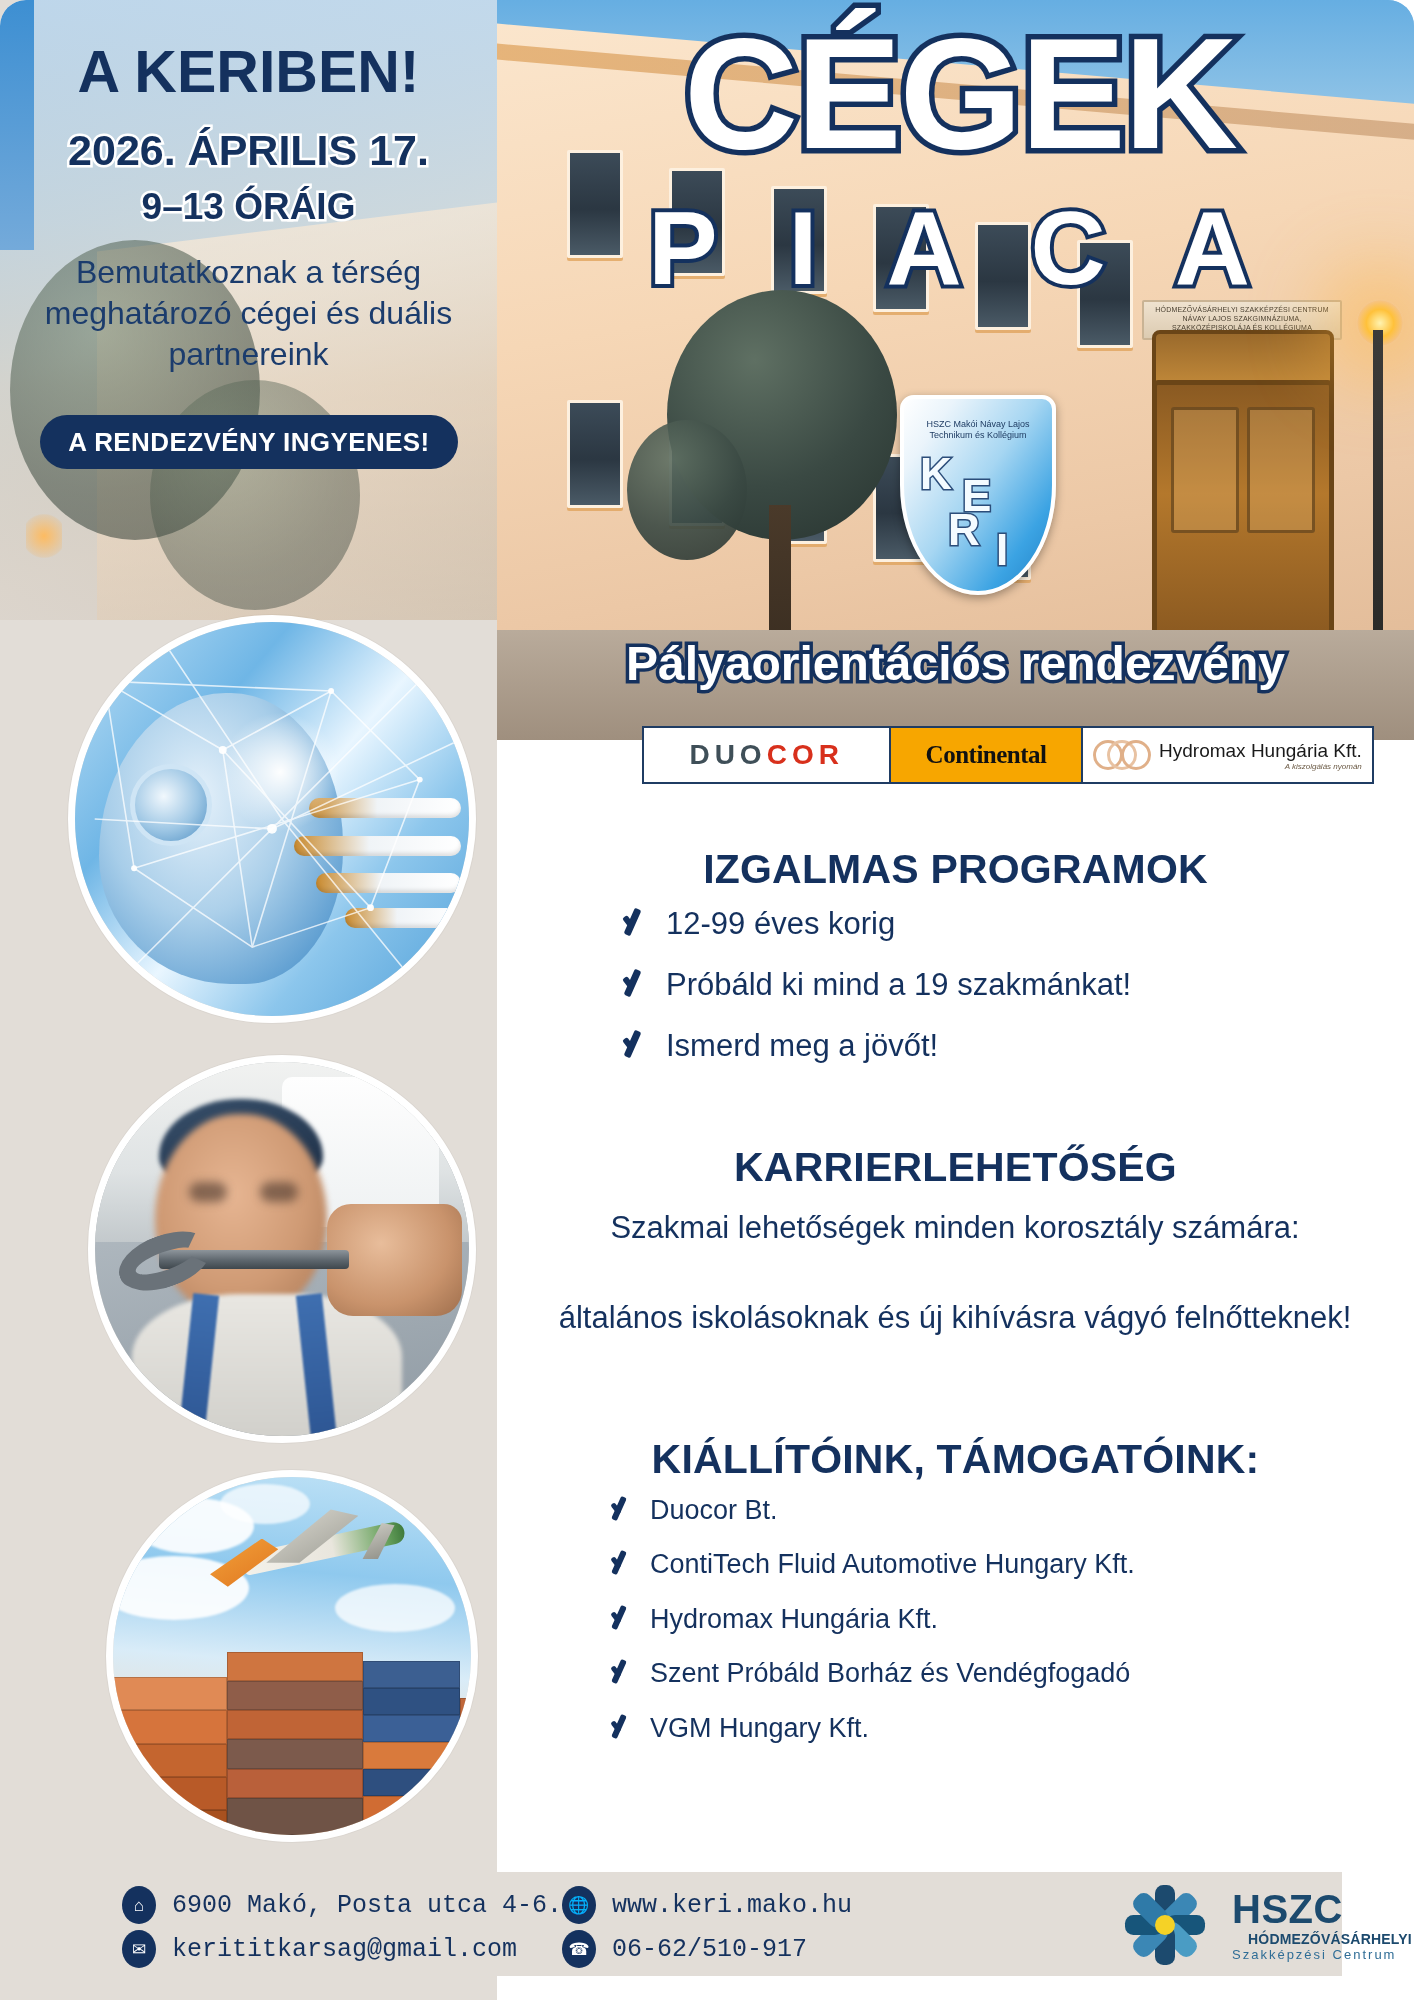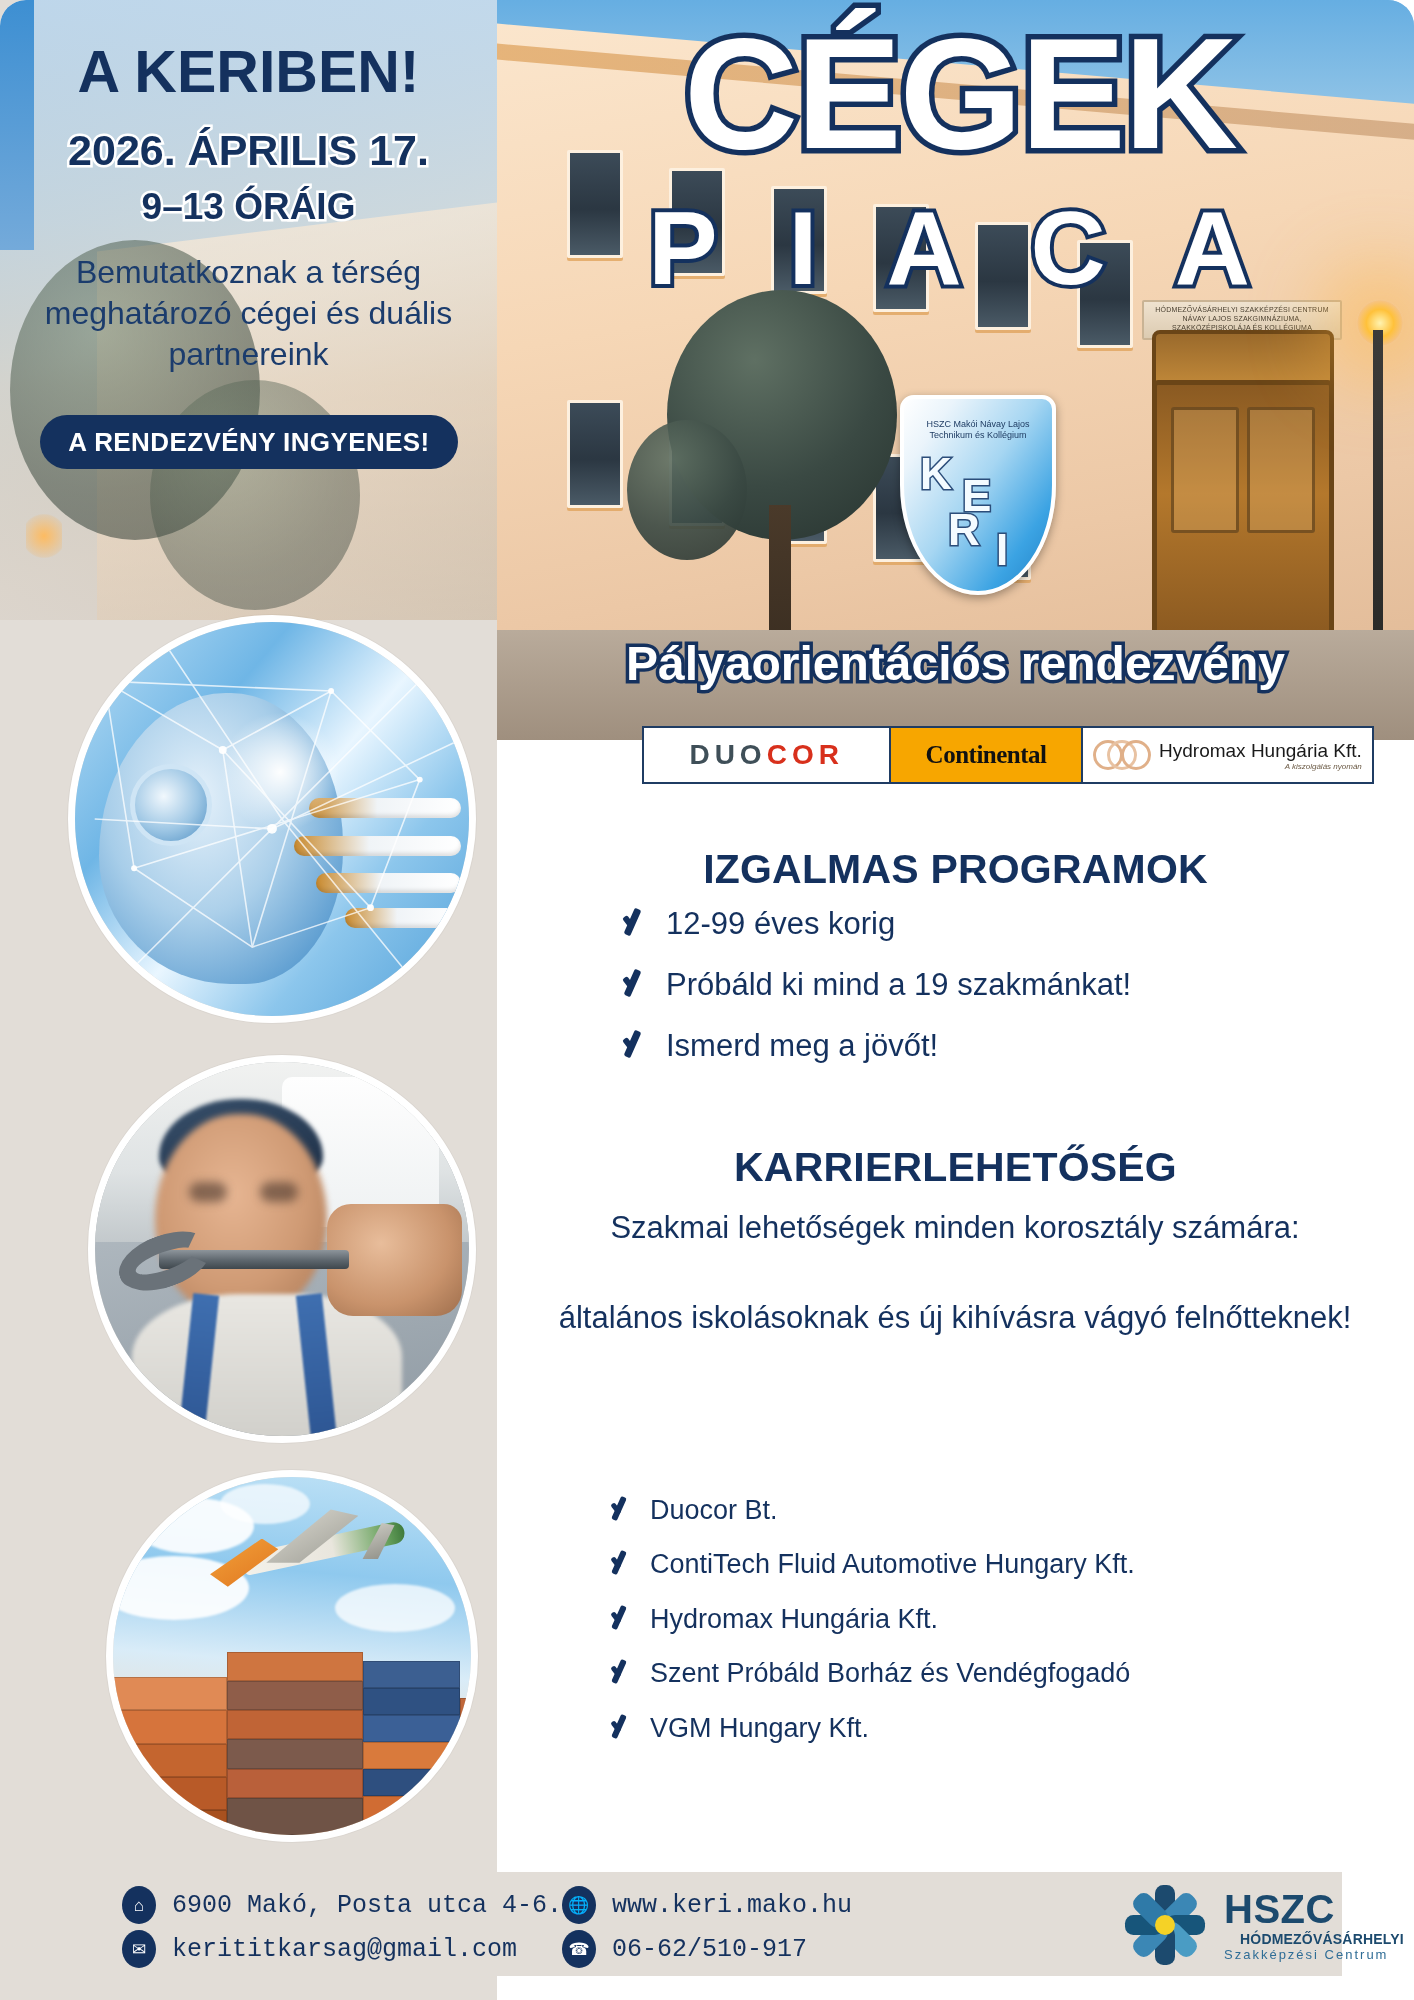--- a/index.html
+++ b/index.html
@@ -419,21 +419,21 @@
     background:#14315e; display:flex; align-items:center; justify-content:center;
     color:#ffffff; font-size: 17px; line-height:1;
   }
   .f-txt { font-size: 25px; color:#14315e;font-family:Liberation Mono, monospace; }
   .f-addr  { left: 50px;  top: 14px; }
   .f-mail  { left: 50px;  top: 58px; }
   .f-web   { left: 490px; top: 14px; }
   .f-phone { left: 490px; top: 58px; }
 
   .hszc { position:absolute; left: 1122px; top: 1882px; width: 256px; height: 86px;
-          display:flex; align-items:center; gap: 16px; }
+          display:flex; align-items:center; gap: 24px; }
   .hszc-flower { position:relative; width: 86px; height: 86px; flex:0 0 auto; }
   .hszc-flower i {
     position:absolute; left: 50%; top: 50%; width: 20px; height: 40px;
     border-radius: 10px 10px 12px 12px;
     transform-origin: 50% 100%;
   }
   .hszc-core {
     position:absolute; left:50%; top:50%; width: 20px; height:20px; border-radius:50%;
     background:#f5d226; transform: translate(-50%,-50%); z-index:3;
   }
@@ -638,20 +638,21 @@
     <div class="bullet">
       <span class="check"></span>
       <span>Ismerd meg a jövőt!</span>
     </div>
   </div>
 
   <div class="sec-h h-karr">KARRIERLEHETŐSÉG</div>
   <div class="para p-karr1">Szakmai lehetőségek minden korosztály számára:</div>
   <div class="para p-karr2">általános iskolásoknak és új kihívásra vágyó felnőtteknek!</div>
 
+  <div class="sec-h h-kiall">KIÁLLÍTÓINK, TÁMOGATÓINK:</div>
   <div class="bullets b-kiall">
     <div class="bullet">
       <span class="check"></span>
       <span>Duocor Bt.</span>
     </div>
     <div class="bullet">
       <span class="check"></span>
       <span>ContiTech Fluid Automotive Hungary Kft.</span>
     </div>
     <div class="bullet">

